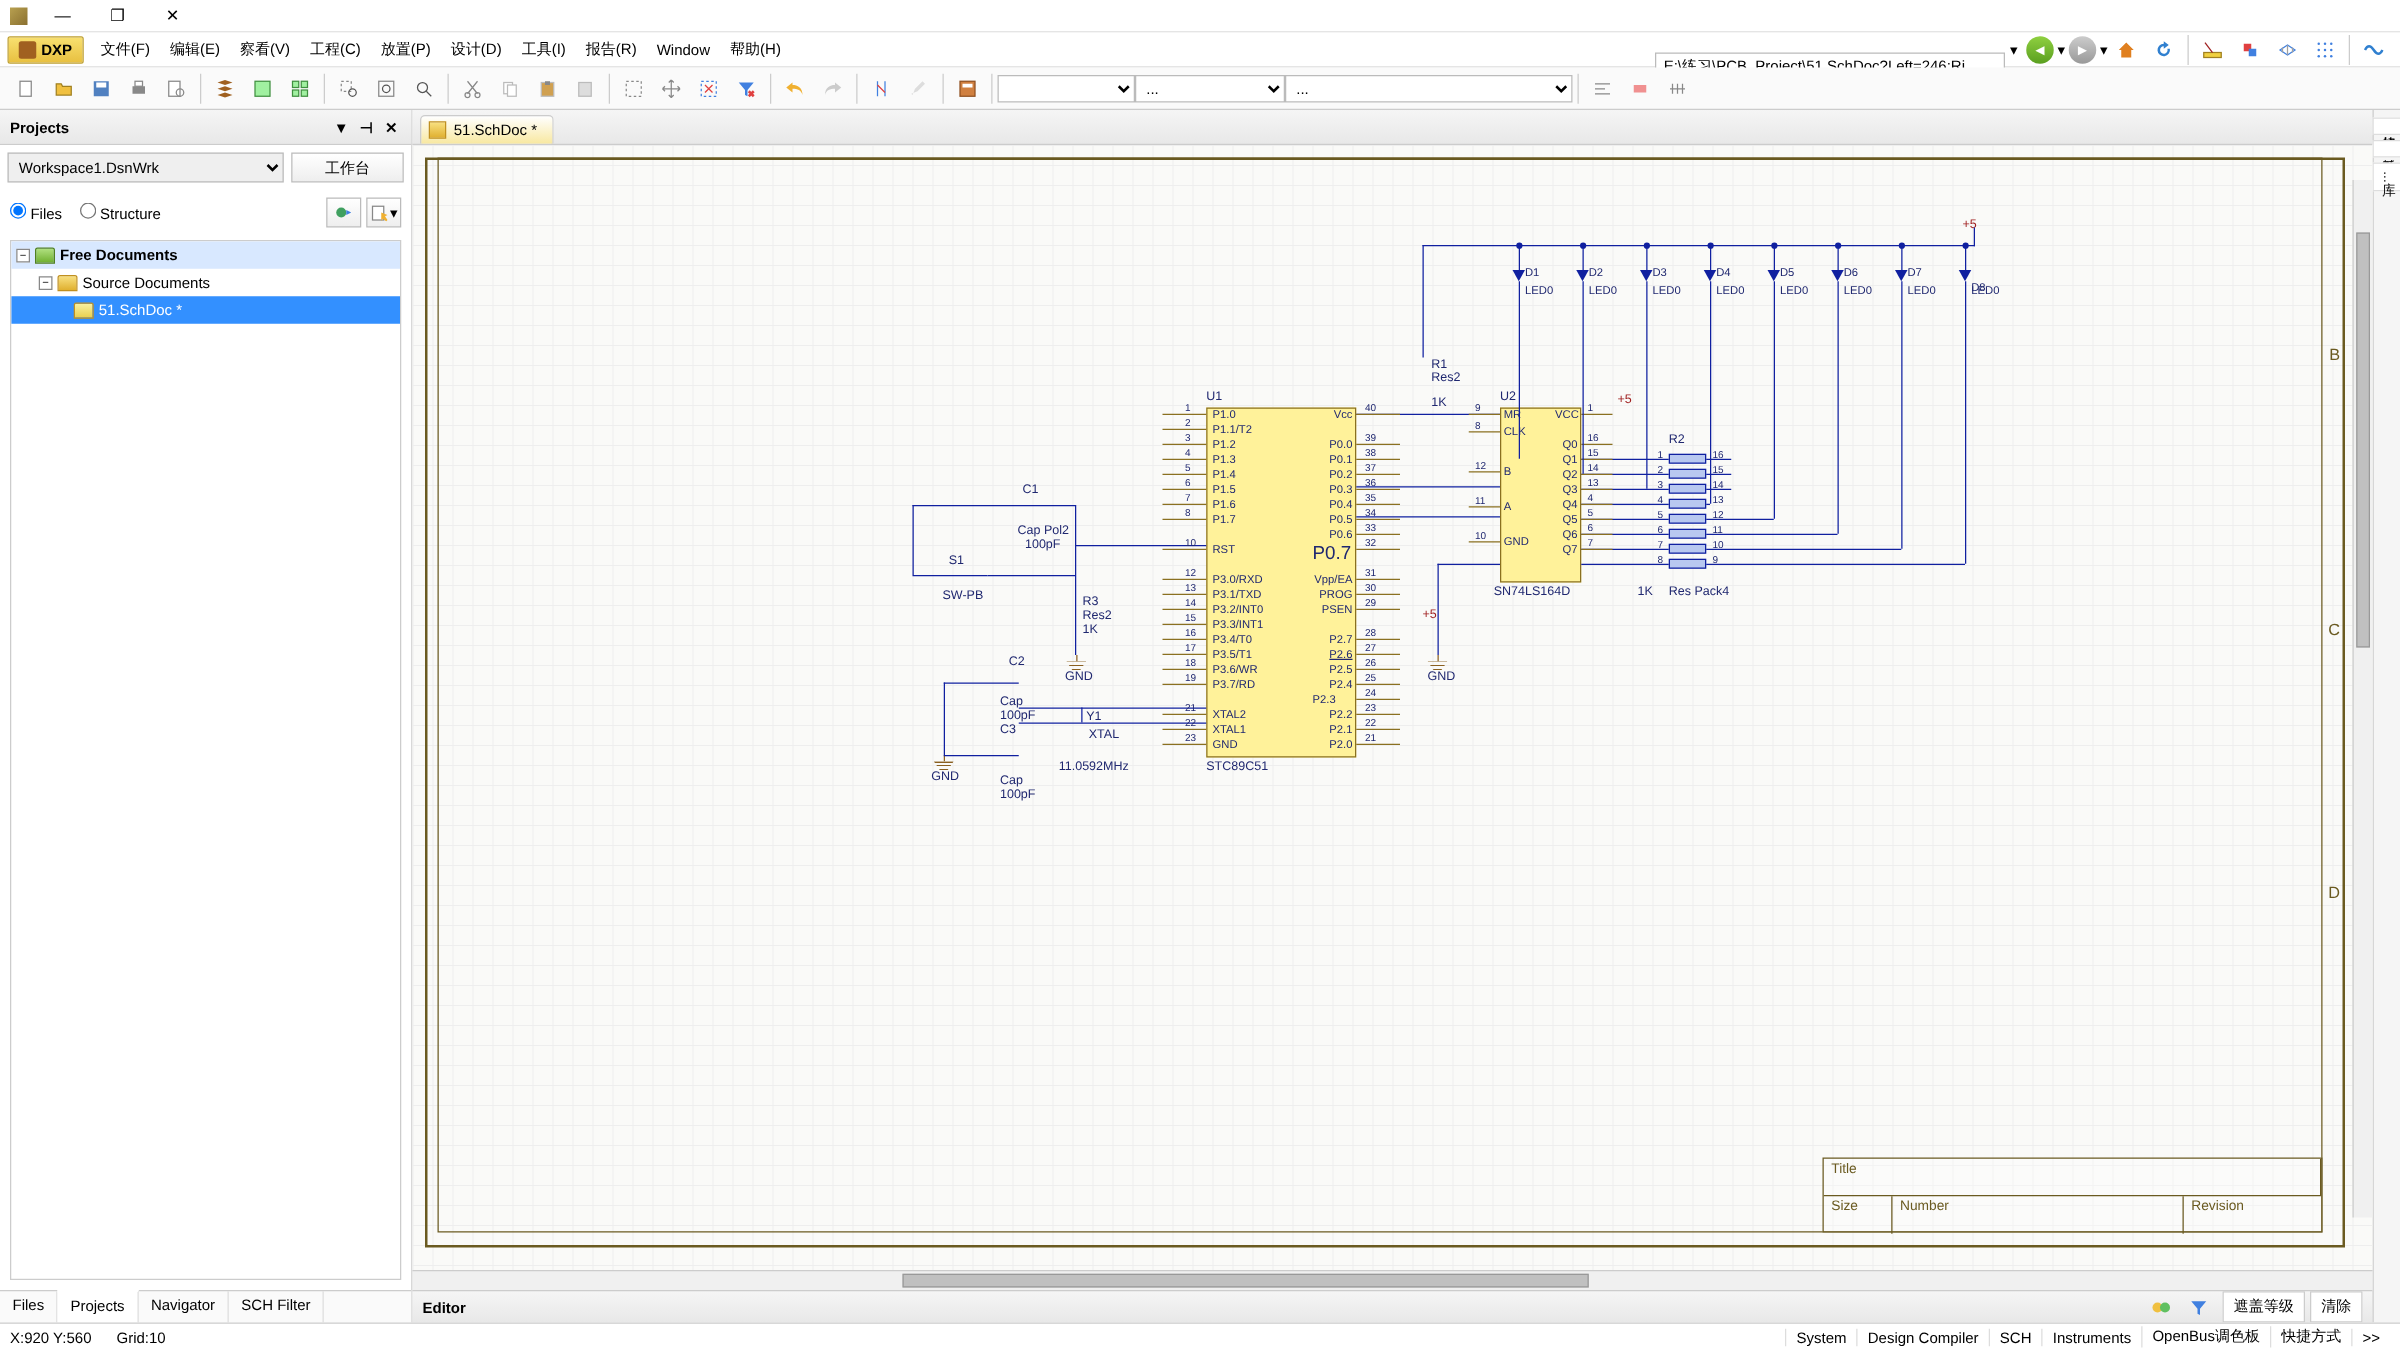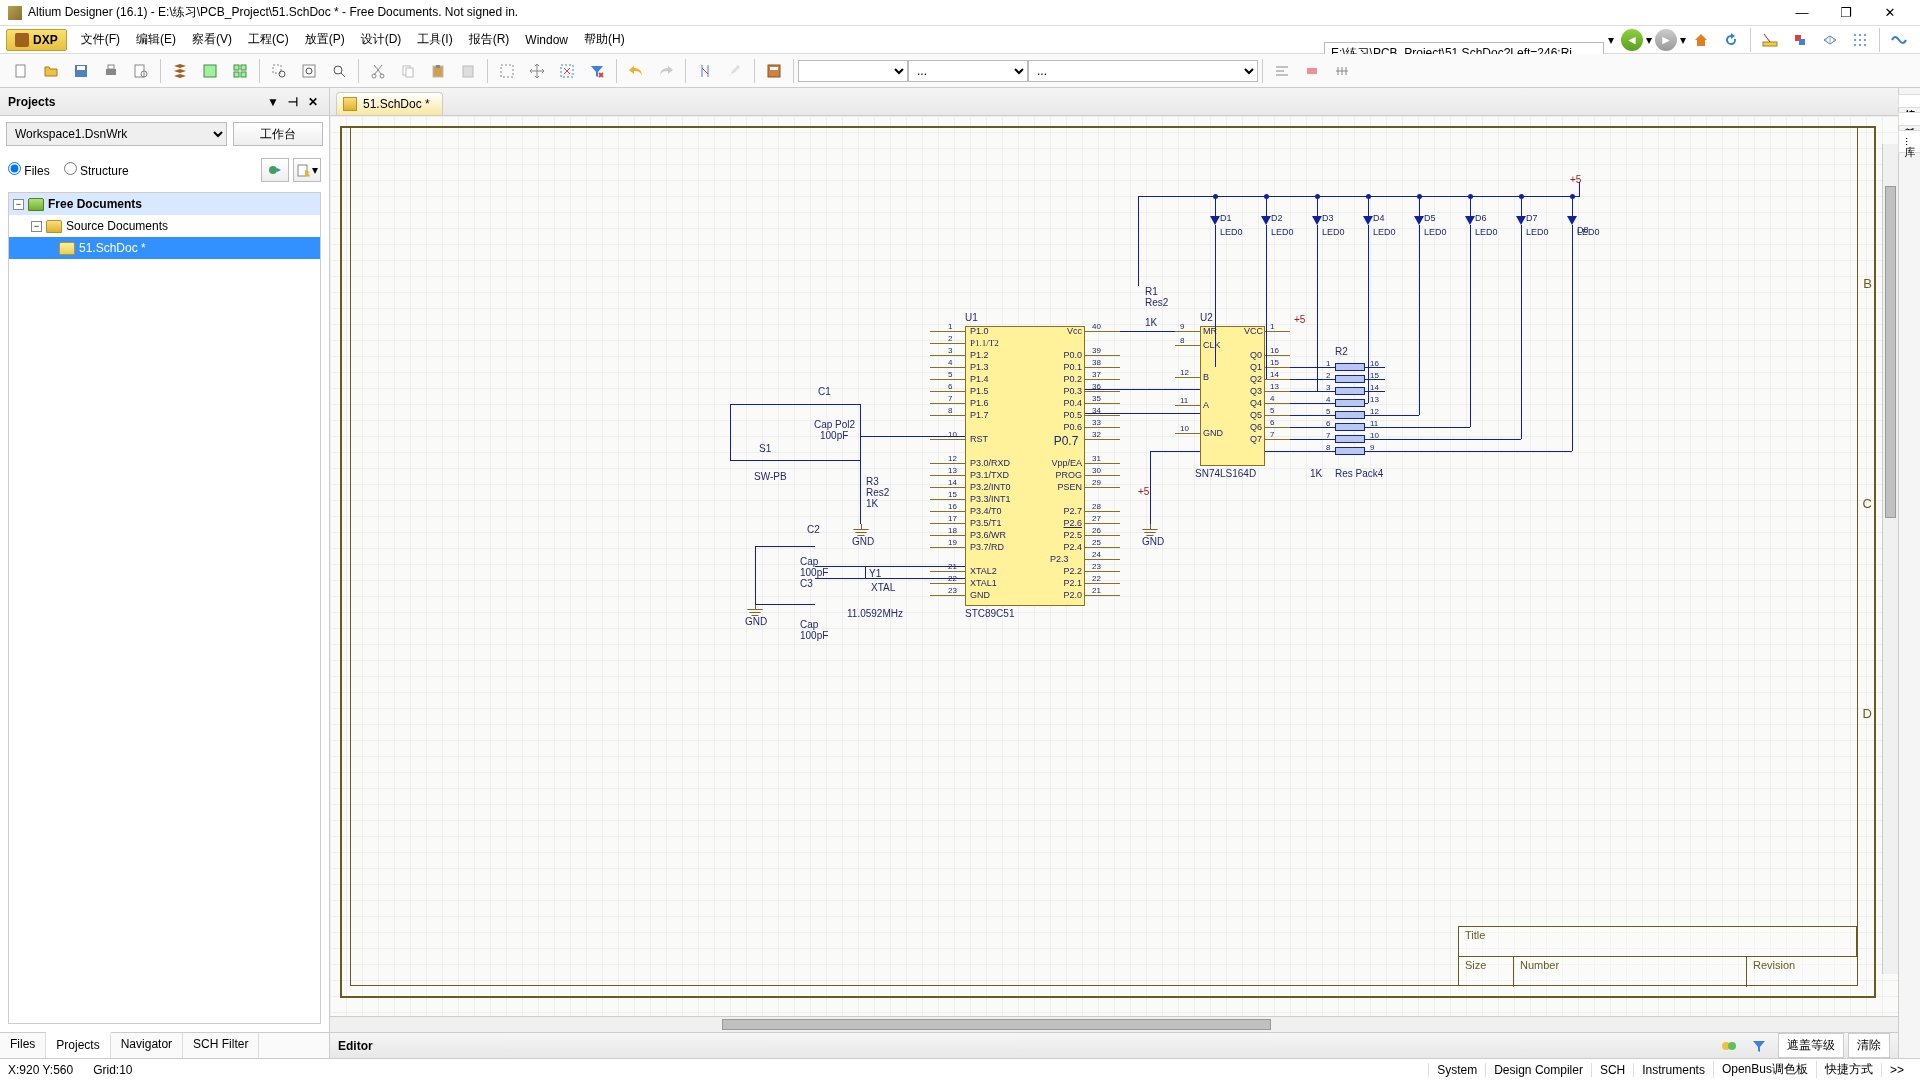--- a/index.html
+++ b/index.html
@@ -80,21 +80,20 @@
 .statusbar{height:22px;background:#fff;border-top:1px solid #ccc;display:flex;align-items:center;padding:0 8px;font-size:11px;}
 .statusbar .stspc{flex:1;}
 .st-item{padding:0 8px;border-left:1px solid #ddd;cursor:pointer;}
 svg.glyph{width:16px;height:16px;}
 </style>
 </head>
 <body>
 
 <div class="titlebar">
   <div class="icon"></div>
-  <div class="title">Altium Designer (16.1) - E:\练习\PCB_Project\51.SchDoc * - Free Documents. Not signed in.</div>
   <div class="winbtn">—</div>
   <div class="winbtn">❐</div>
   <div class="winbtn">✕</div>
 </div>
 
 <div class="menubar">
   <div class="dxp">
       <div class="lic"></div>
       <span>DXP</span>
     </div>
@@ -518,21 +517,21 @@
         <div class="wire wv" style="left:535px;top:450px;height:12px;"></div>
 
         <div class="wire wv" style="left:820px;top:335px;height:73px;"></div>
         <div class="wire wh" style="left:820px;top:335px;width:50px;"></div>
 
         <div id="u1pins">
             <div class="pin-stub" style="left:600px;top:215px;width:35px;"></div>
             <div class="clbl" style="left:640px;top:210px;font-size:9px;">P1.0</div>
             <div class="clbl" style="left:618px;top:206px;font-size:8px;">1</div>
             <div class="pin-stub" style="left:600px;top:227px;width:35px;"></div>
-            <div class="clbl" style="left:640px;top:222px;font-size:9px;font-family:Liberation Serif, serif;">P1.1/T2</div>
+            <div class="clbl" style="left:640px;top:222px;font-size:9px;">P1.1/T2</div>
             <div class="clbl" style="left:618px;top:218px;font-size:8px;">2</div>
             <div class="pin-stub" style="left:600px;top:239px;width:35px;"></div>
             <div class="clbl" style="left:640px;top:234px;font-size:9px;">P1.2</div>
             <div class="clbl" style="left:618px;top:230px;font-size:8px;">3</div>
             <div class="pin-stub" style="left:600px;top:251px;width:35px;"></div>
             <div class="clbl" style="left:640px;top:246px;font-size:9px;">P1.3</div>
             <div class="clbl" style="left:618px;top:242px;font-size:8px;">4</div>
             <div class="pin-stub" style="left:600px;top:263px;width:35px;"></div>
             <div class="clbl" style="left:640px;top:258px;font-size:9px;">P1.4</div>
             <div class="clbl" style="left:618px;top:254px;font-size:8px;">5</div>
@@ -599,21 +598,21 @@
             <div class="pin-stub" style="left:755px;top:287px;width:35px;"></div>
             <div class="clbl" style="left:720px;top:282px;font-size:9px;text-align:right;width:32px;">P0.4</div>
             <div class="clbl" style="left:762px;top:278px;font-size:8px;">35</div>
             <div class="pin-stub" style="left:755px;top:299px;width:35px;"></div>
             <div class="clbl" style="left:720px;top:294px;font-size:9px;text-align:right;width:32px;">P0.5</div>
             <div class="clbl" style="left:762px;top:290px;font-size:8px;">34</div>
             <div class="pin-stub" style="left:755px;top:311px;width:35px;"></div>
             <div class="clbl" style="left:720px;top:306px;font-size:9px;text-align:right;width:32px;">P0.6</div>
             <div class="clbl" style="left:762px;top:302px;font-size:8px;">33</div>
             <div class="pin-stub" style="left:755px;top:323px;width:35px;"></div>
-            <div class="clbl" style="left:720px;top:318px;font-size:12px;text-align:center;width:32px;">P0.7</div>
+            <div class="clbl" style="left:720px;top:318px;font-size:15px;text-align:left;width:32px;">P0.7</div>
             <div class="clbl" style="left:762px;top:314px;font-size:8px;">32</div>
             <div class="pin-stub" style="left:755px;top:347px;width:35px;"></div>
             <div class="clbl" style="left:720px;top:342px;font-size:9px;text-align:right;width:32px;">Vpp/EA</div>
             <div class="clbl" style="left:762px;top:338px;font-size:8px;">31</div>
             <div class="pin-stub" style="left:755px;top:359px;width:35px;"></div>
             <div class="clbl" style="left:720px;top:354px;font-size:9px;text-align:right;width:32px;">PROG</div>
             <div class="clbl" style="left:762px;top:350px;font-size:8px;">30</div>
             <div class="pin-stub" style="left:755px;top:371px;width:35px;"></div>
             <div class="clbl" style="left:720px;top:366px;font-size:9px;text-align:right;width:32px;">PSEN</div>
             <div class="clbl" style="left:762px;top:362px;font-size:8px;">29</div>

